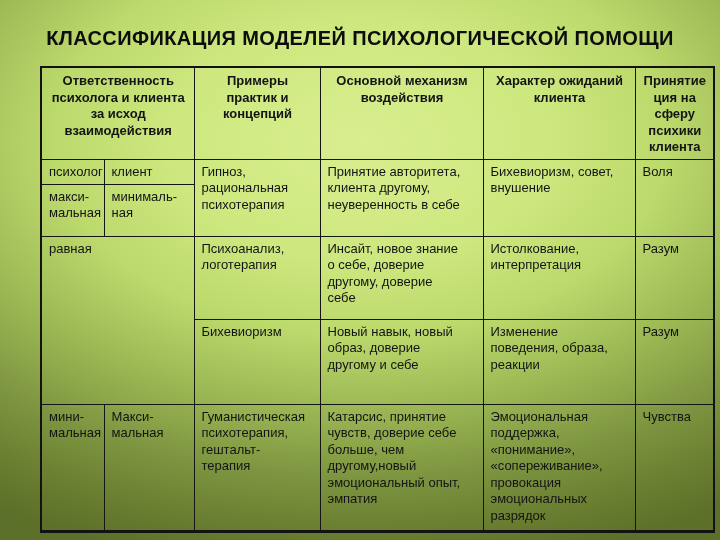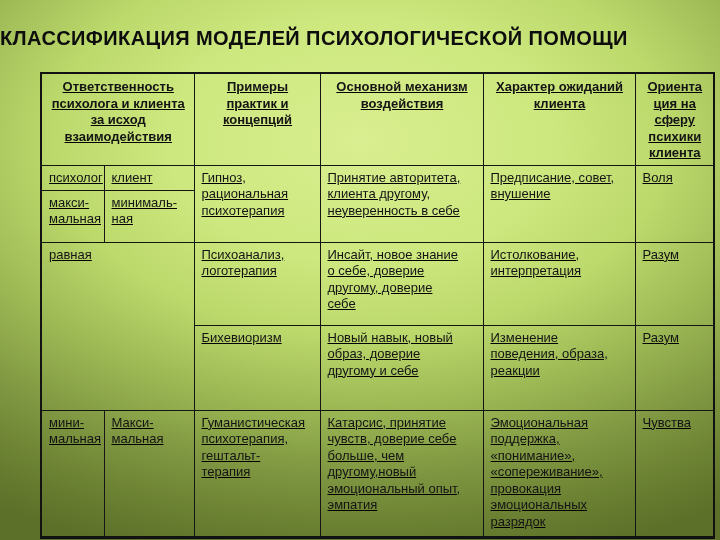--- a/index.html
+++ b/index.html
@@ -17,36 +17,36 @@
         #9cb854 62%,
         #7d9540 78%,
         #677c2f 92%,
         #5c7029 100%);
   }
   .slide-title {
     position: absolute;
     top: 27px;
     left: 0;
     width: 100%;
+    text-align: center;
     font-size: 20px;
     font-weight: bold;
     letter-spacing: 0.4px;
     color: #0d0d0d;
     white-space: nowrap;
   }
   table.cls {
     position: absolute;
     left: 40px;
-    top: 72px;
+    top: 66px;
     border-collapse: collapse;
     table-layout: fixed;
     width: 673px;
     border: 2.5px solid #121212;
     border-bottom-width: 3px;
-    text-decoration: underline;
   }
   table.cls td {
     border: 1.5px solid #151515;
     vertical-align: top;
     background: transparent;
     color: #141414;
     font-size: 13px;
     line-height: 16.5px;
     padding: 4px 6px 3px 7px;
     white-space: pre-line;
@@ -86,37 +86,37 @@
 психолога и клиента
 за исход
 взаимодействия</td>
       <td class="h">Примеры
 практик и
 концепций</td>
       <td class="h">Основной механизм
 воздействия</td>
       <td class="h">Характер ожиданий
 клиента</td>
-      <td class="h">Ориента
+      <td class="h">Принятие
 ция на
 сферу
 психики
 клиента</td>
     </tr>
 
     <tr class="row-sub-a">
       <td>психолог</td>
       <td>клиент</td>
       <td rowspan="2">Гипноз,
 рациональная
 психотерапия</td>
       <td rowspan="2">Принятие авторитета,
 клиента другому,
 неуверенность в себе</td>
-      <td rowspan="2">Предписание, совет,
+      <td rowspan="2">Бихевиоризм, совет,
 внушение</td>
       <td rowspan="2">Воля</td>
     </tr>
 
     <tr class="row-sub-b">
       <td>макси-
 мальная</td>
       <td>минималь-
 ная</td>
     </tr>

